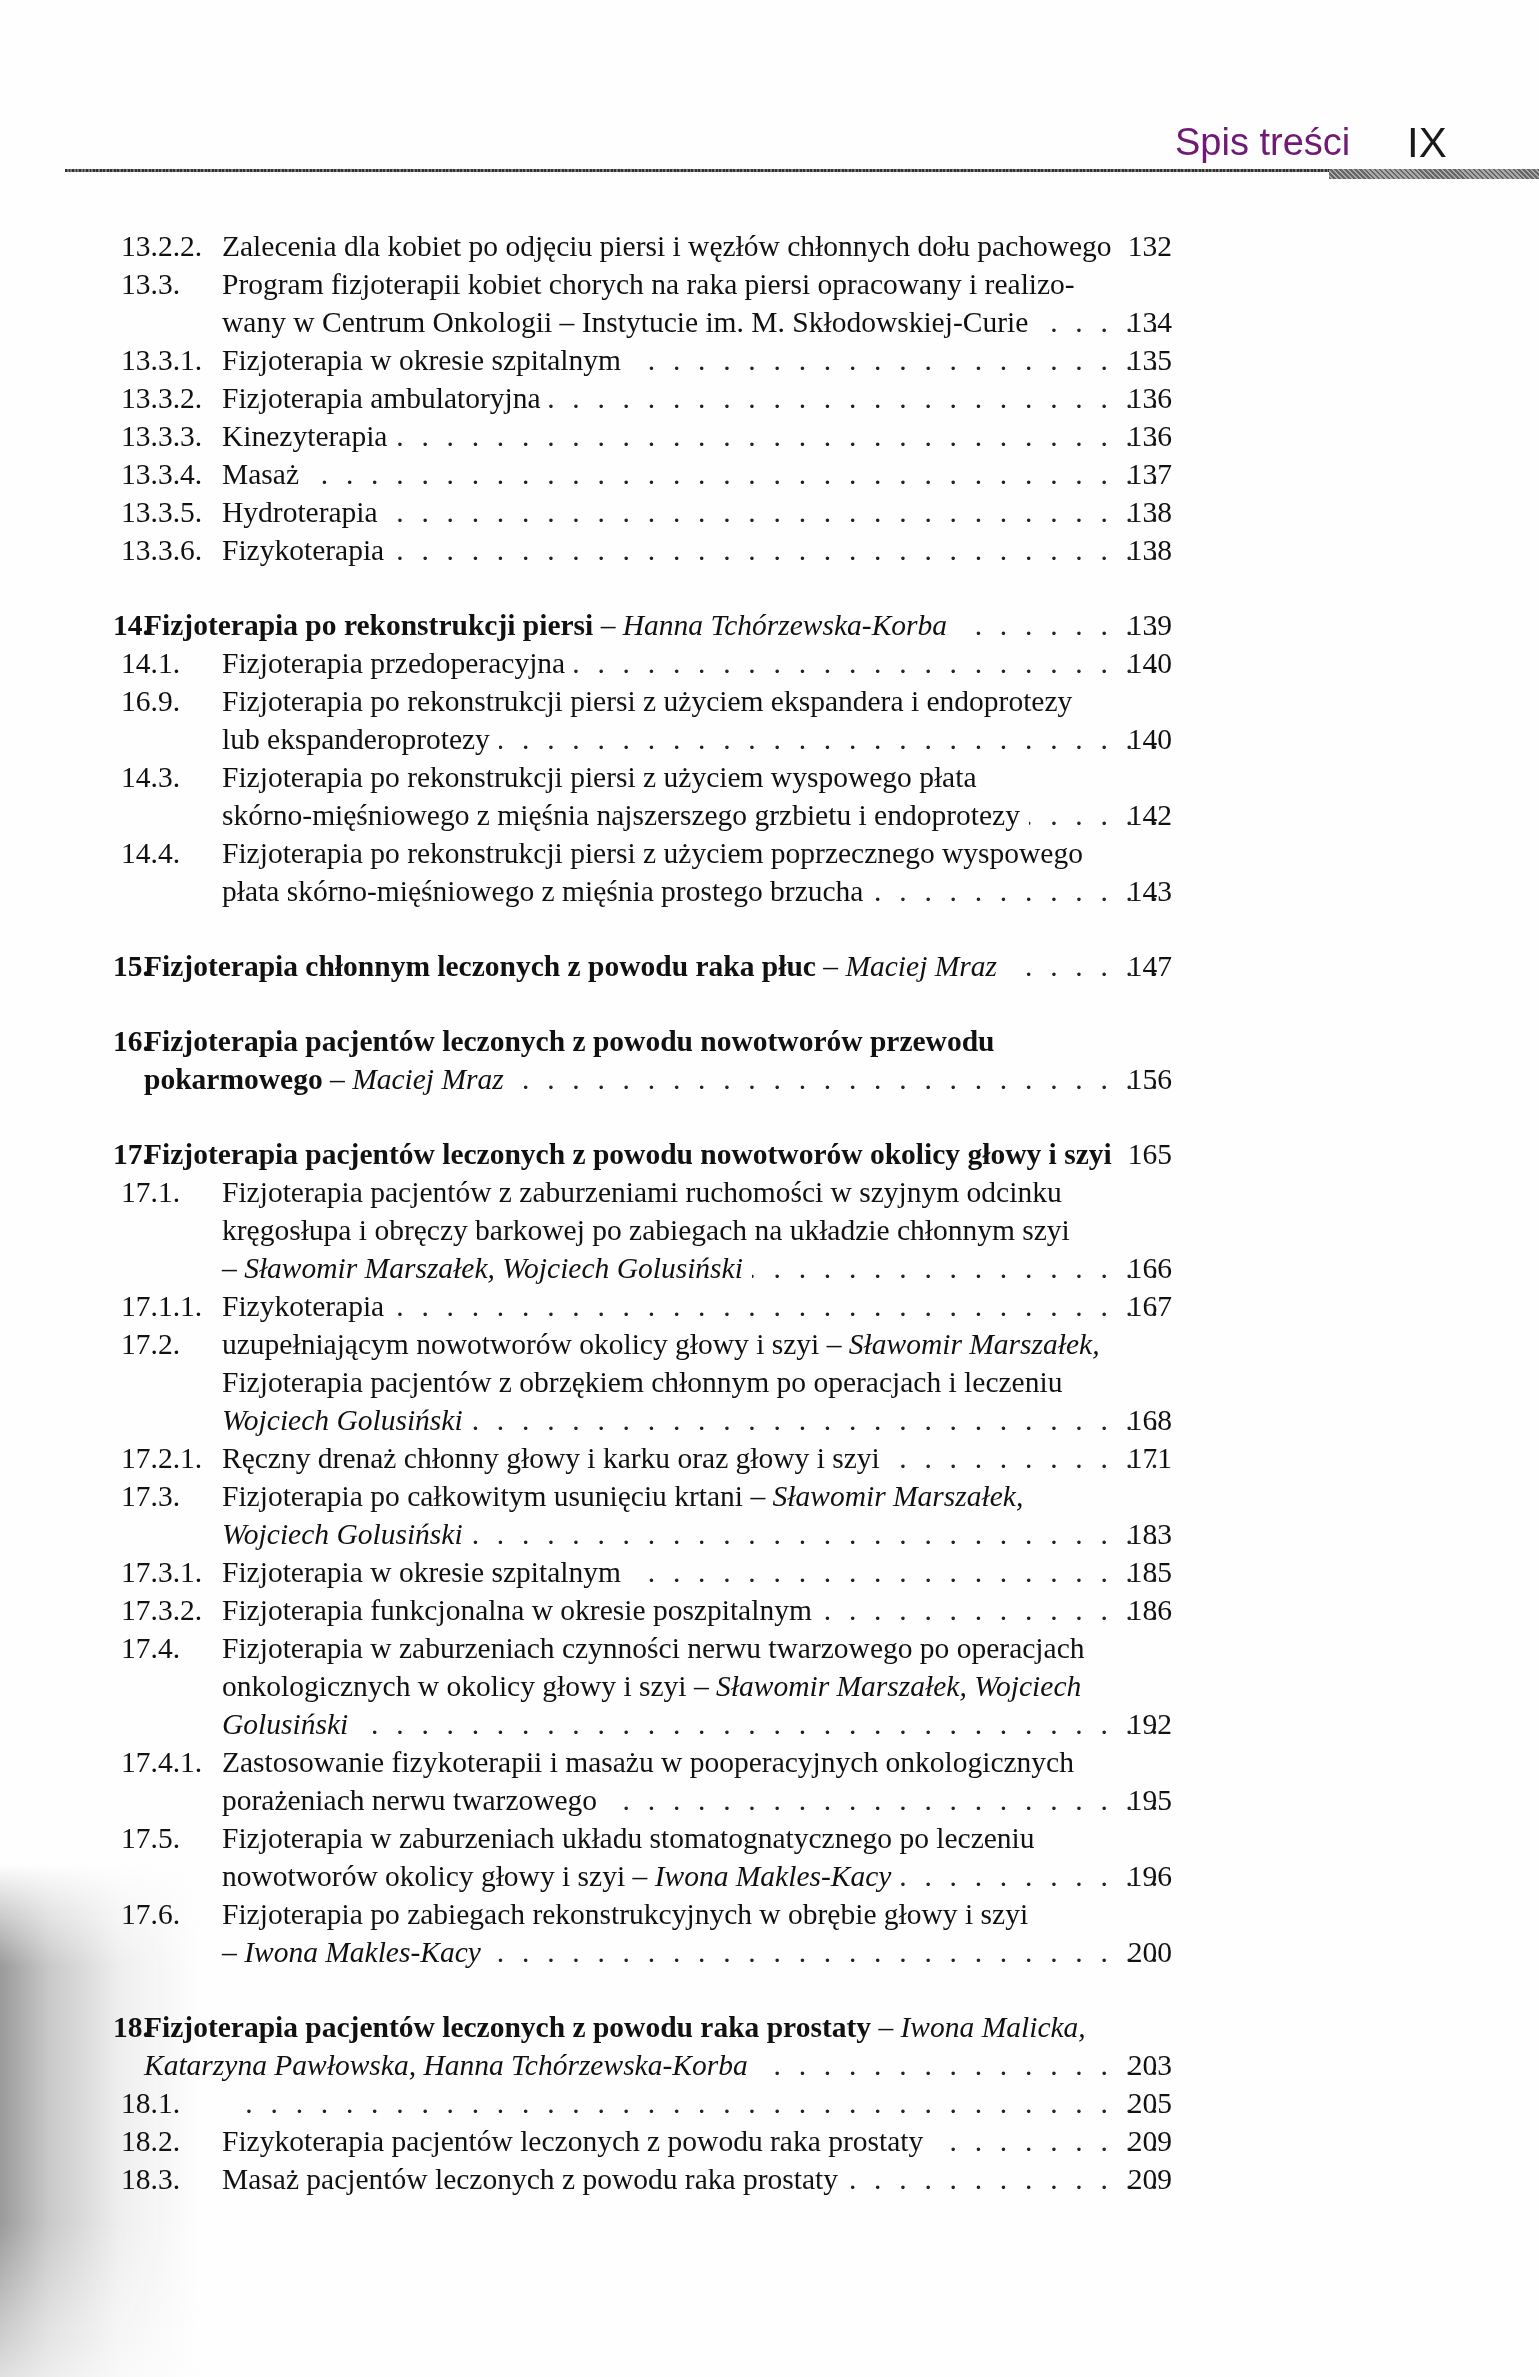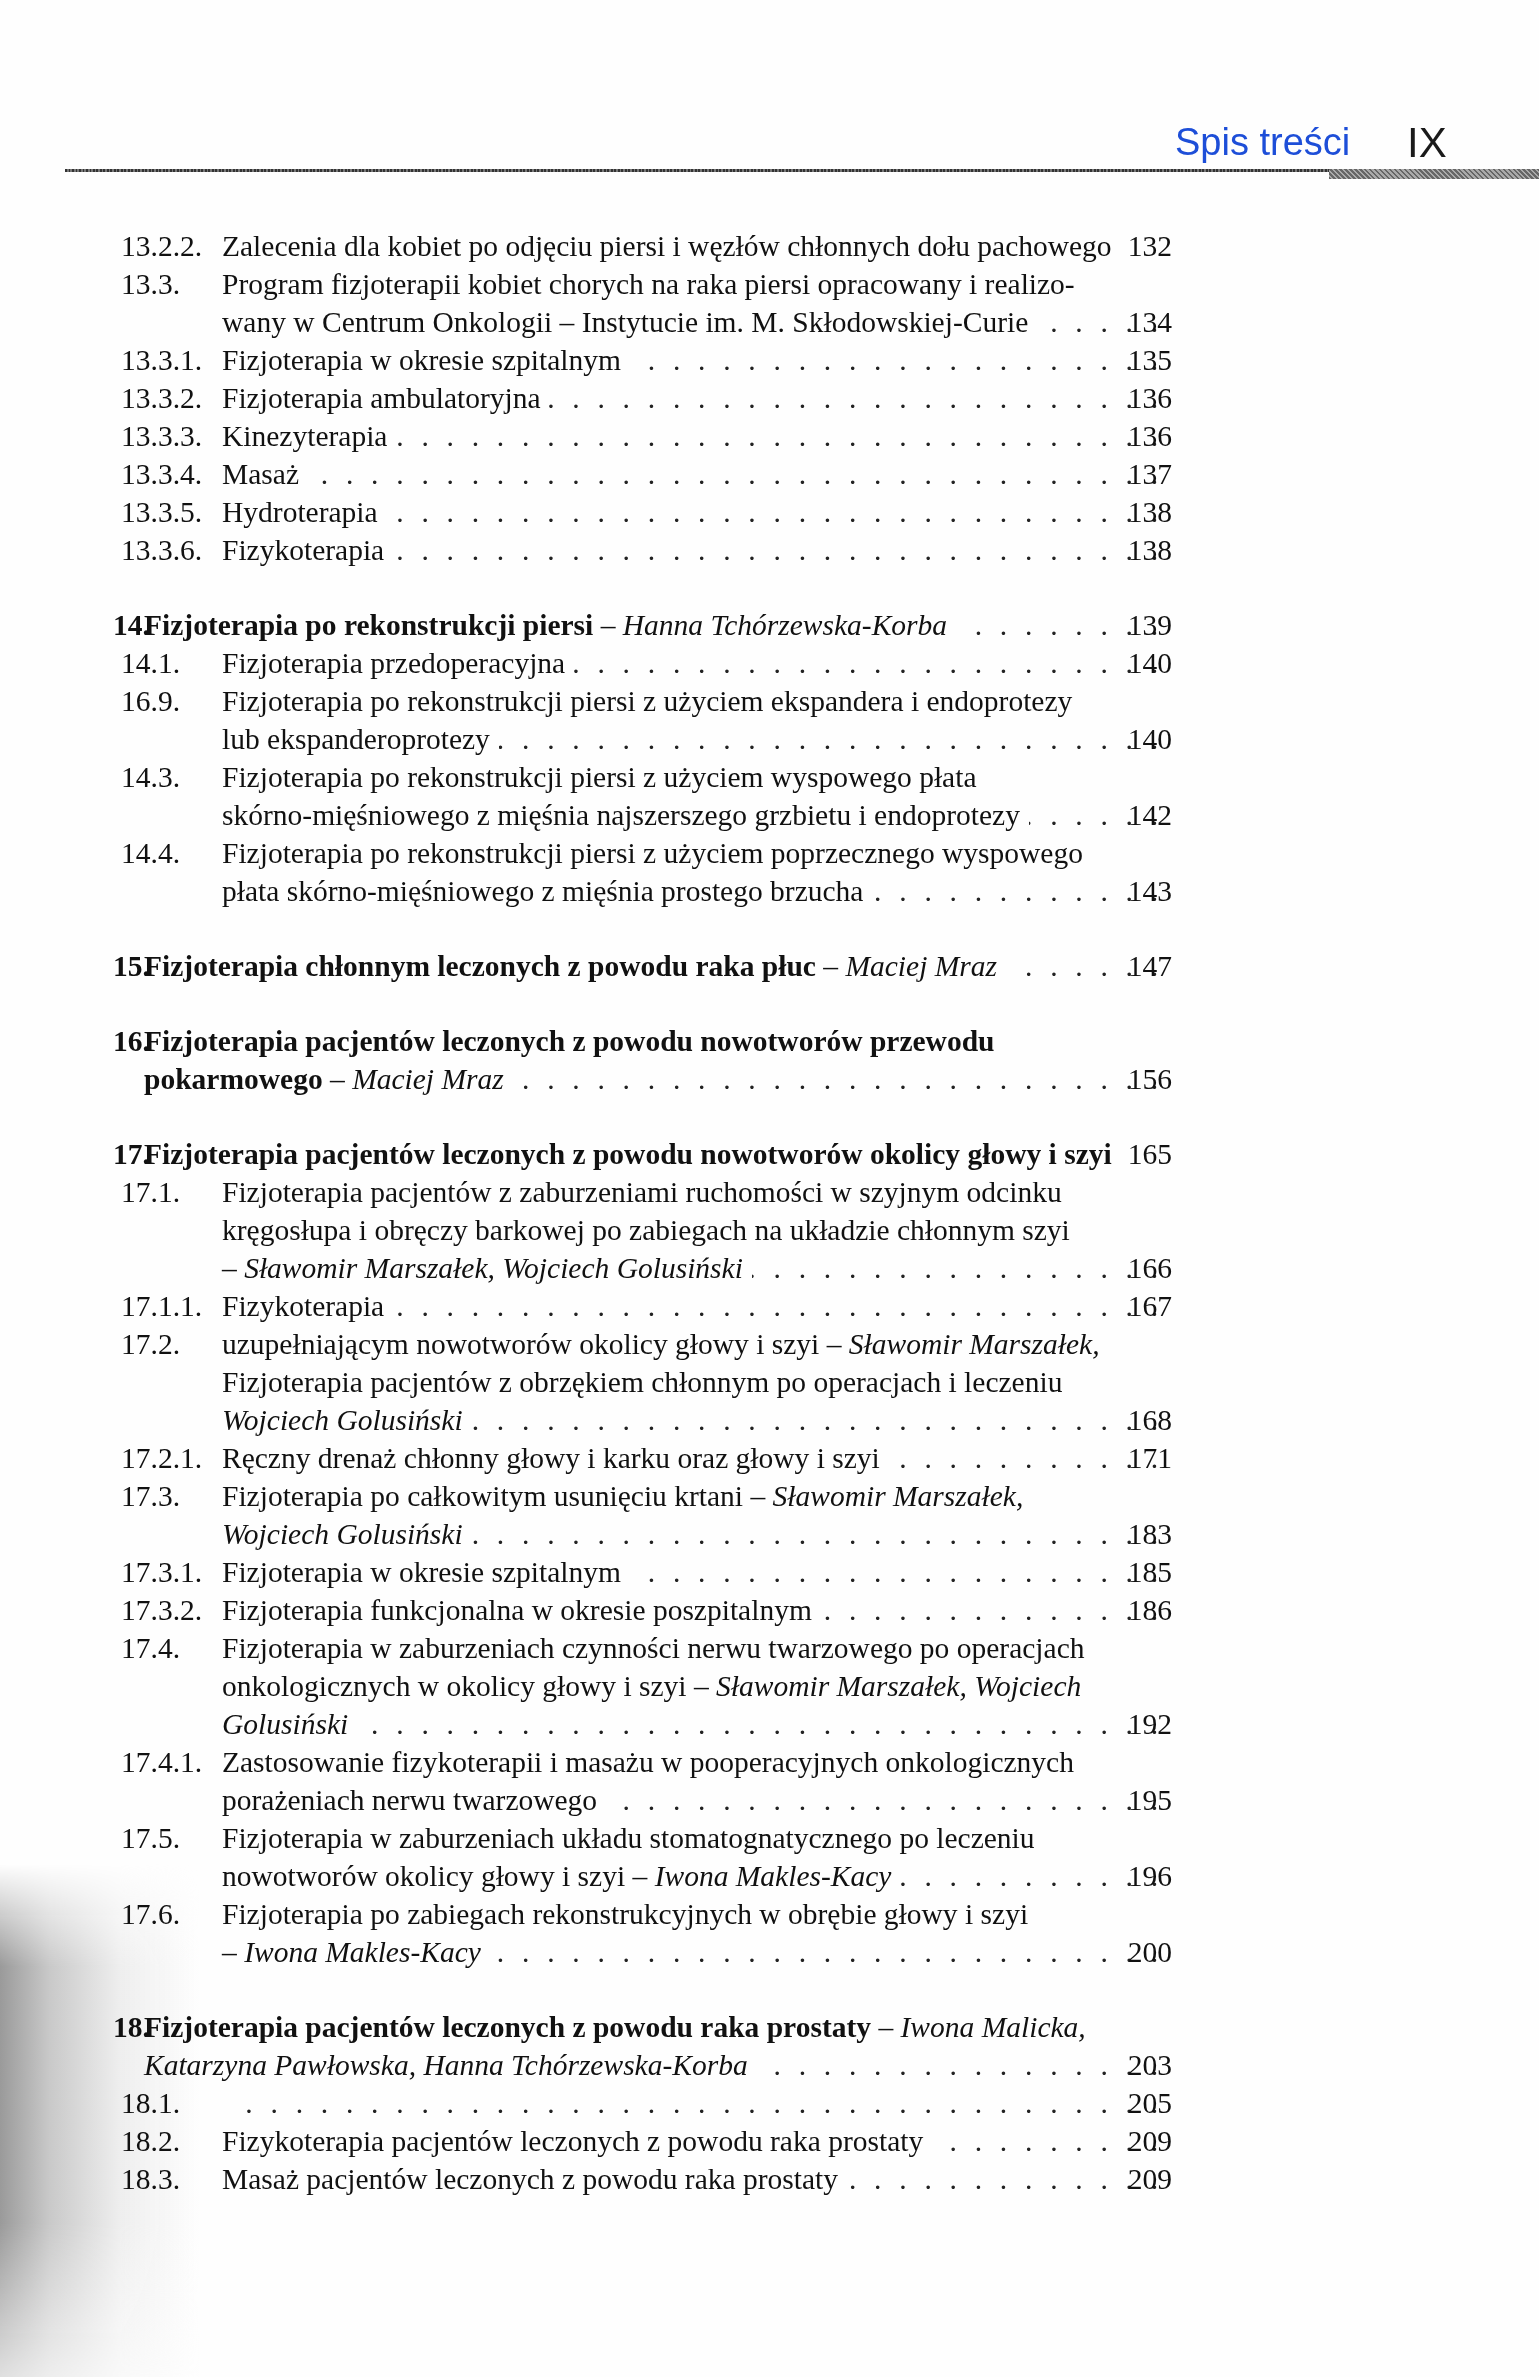--- a/index.html
+++ b/index.html
@@ -9,21 +9,21 @@
     }
     .left-shadow {
       position: absolute; left: 0; top: 1864px; width: 199px; height: 513px;
       background: linear-gradient(to right, #9a9a9a 0%, #c9c9c9 25%, #eeeeee 60%, rgba(255,255,255,0) 100%);
       -webkit-mask-image: linear-gradient(to bottom, rgba(0,0,0,0) 0%, #000 20%, #000 70%, rgba(0,0,0,0.3) 100%);
       mask-image: linear-gradient(to bottom, rgba(0,0,0,0) 0%, #000 20%, #000 70%, rgba(0,0,0,0.3) 100%);
     }
     .header { position: absolute; top: 121px; left: 0; width: 1540px; height: 69px; }
     .header-title {
       position: absolute; left: 1175px; top: 0; font-family: "Liberation Sans", "DejaVu Sans", sans-serif;
-      font-size: 38px; color: #1d4ed8;
+      font-size: 38px; color: #701a75;
     }
     .header-page {
       position: absolute; left: 1407px; top: -1.7px; font-family: "Liberation Sans", "DejaVu Sans", sans-serif;
       font-size: 42px; color: #1a1a1a;
     }
     .header-rule {
       position: absolute; left: 65px; top: 48px; width: 1475px; height: 2.6px;
       background: repeating-linear-gradient(to right, #333 0 1.7px, #777 1.7px 3.5px);
     }
     .header-rule-thick {

